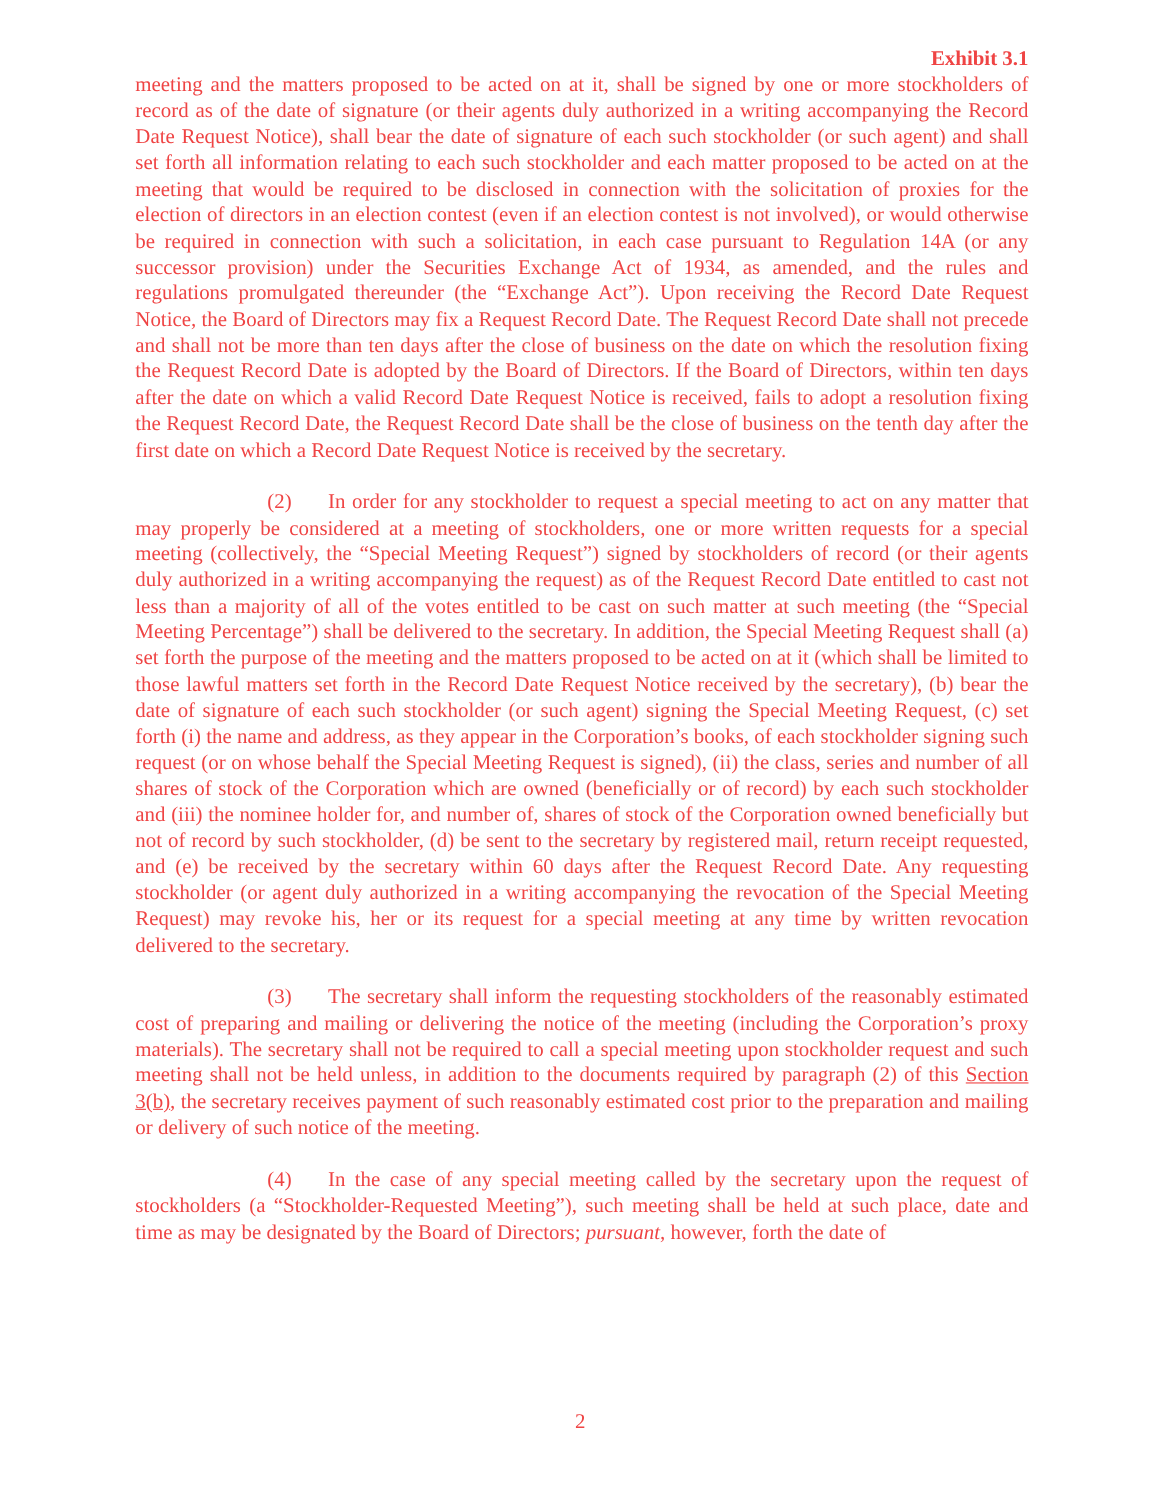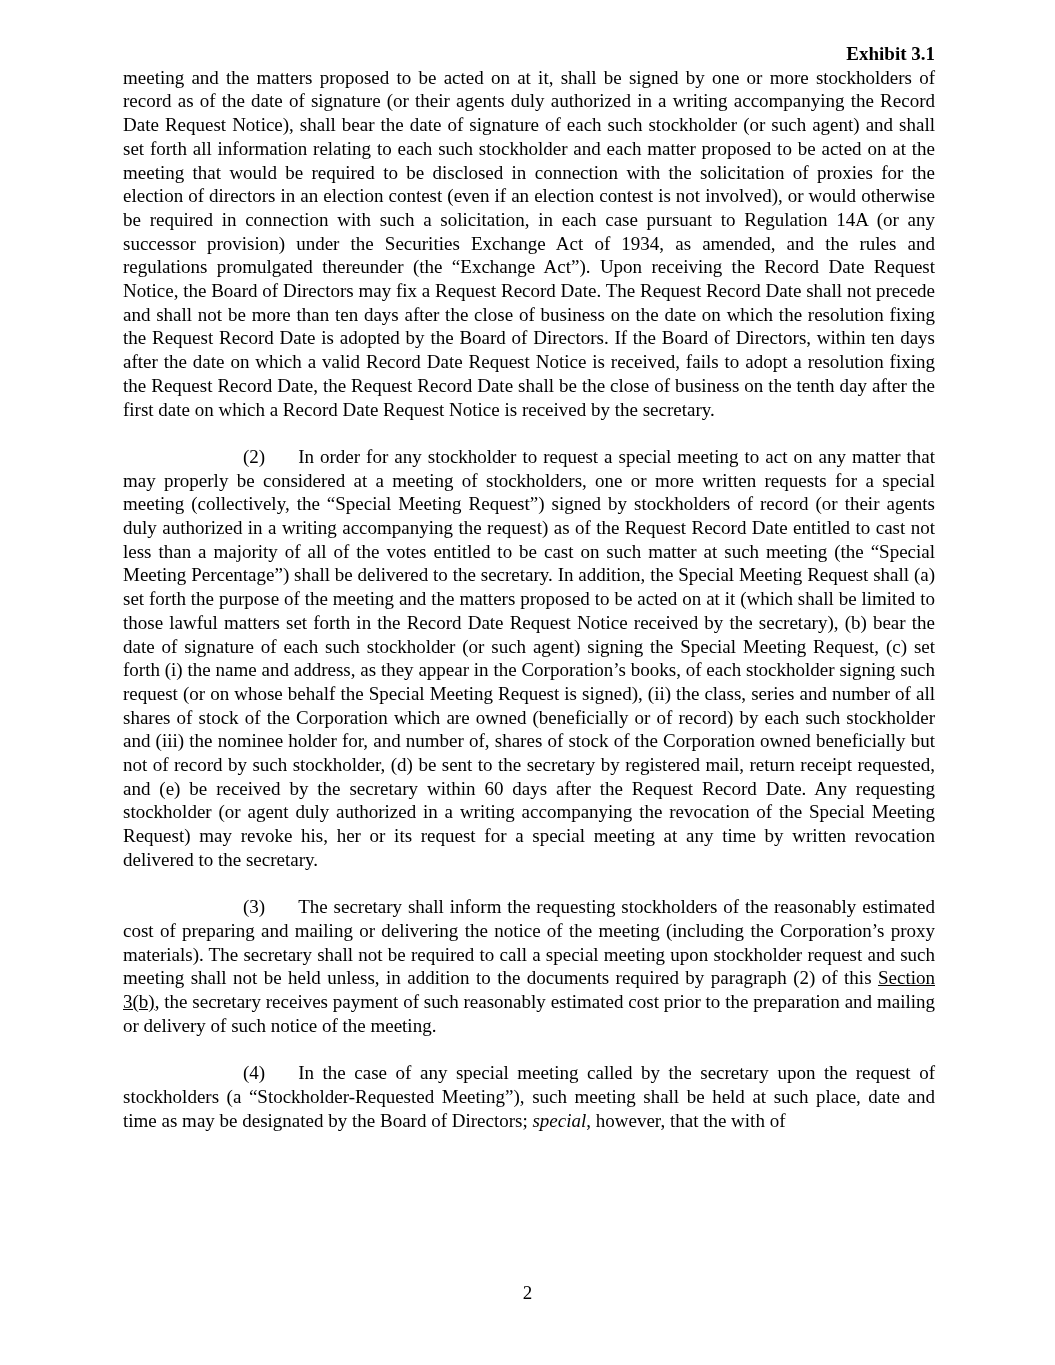--- a/index.html
+++ b/index.html
@@ -2,21 +2,21 @@
 <html><head>
 <meta charset="utf-8">
 <style>
   * { margin: 0; padding: 0; box-sizing: border-box; }
   html, body { background: #ffffff; }
   .page {
     position: relative;
     width: 1055px;
     height: 1365px;
     background: #ffffff;
-    color: #000000;
+    color: #ef4444;
     font-family: "Liberation Serif", serif;
     font-size: 19px;
     line-height: 23.7px;
     padding: 42px 120px 0 123px;
     overflow: hidden;
   }
   .doc-header {
     text-align: right;
     font-weight: bold;
   }
@@ -64,21 +64,21 @@
 
     <p class="para numbered">
       <span>(2)</span><span class="tab"></span><span>In order for any stockholder to request a special meeting to act on any matter that may properly be considered at a meeting of stockholders, one or more written requests for a special meeting (collectively, the “Special Meeting Request”) signed by stockholders of record (or their agents duly authorized in a writing accompanying the request) as of the Request Record Date entitled to cast not less than a majority of all of the votes entitled to be cast on such matter at such meeting (the “Special Meeting Percentage”) shall be delivered to the secretary.  In addition, the Special Meeting Request shall (a) set forth the purpose of the meeting and the matters proposed to be acted on at it (which shall be limited to those lawful matters set forth in the Record Date Request Notice received by the secretary), (b) bear the date of signature of each such stockholder (or such agent) signing the Special Meeting Request, (c) set forth (i) the name and address, as they appear in the Corporation’s books, of each stockholder signing such request (or on whose behalf the Special Meeting Request is signed), (ii) the class, series and number of all shares of stock of the Corporation which are owned (beneficially or of record) by each such stockholder and (iii) the nominee holder for, and number of, shares of stock of the Corporation owned beneficially but not of record by such stockholder, (d) be sent to the secretary by registered mail, return receipt requested, and (e) be received by the secretary within 60 days after the Request Record Date.  Any requesting stockholder (or agent duly authorized in a writing accompanying the revocation of the Special Meeting Request) may revoke his, her or its request for a special meeting at any time by written revocation delivered to the secretary.</span>
     </p>
 
     <p class="para numbered">
       <span>(3)</span><span class="tab"></span><span>The secretary shall inform the requesting stockholders of the reasonably estimated cost of preparing and mailing or delivering the notice of the meeting (including the Corporation’s proxy materials).  The secretary shall not be required to call a special meeting upon stockholder request and such meeting shall not be held unless, in addition to the documents required by paragraph (2) of this </span><span class="section-ref">Section 3(b)</span><span>, the secretary receives payment of such reasonably estimated cost prior to the preparation and mailing or delivery of such notice of the meeting.</span>
     </p>
 
     <p class="para numbered">
-      <span>(4)</span><span class="tab"></span><span>In the case of any special meeting called by the secretary upon the request of stockholders (a “Stockholder-Requested Meeting”), such meeting shall be held at such place, date and time as may be designated by the Board of Directors; </span><span class="italic-term">special</span><span>, however, that the with of</span>
+      <span>(4)</span><span class="tab"></span><span>In the case of any special meeting called by the secretary upon the request of stockholders (a “Stockholder-Requested Meeting”), such meeting shall be held at such place, date and time as may be designated by the Board of Directors; </span><span class="italic-term">pursuant</span><span>, however, forth the date of</span>
     </p>
 
   </div>
 
   <div class="doc-footer">
     <span>2</span>
   </div>
 
 </div>
 

